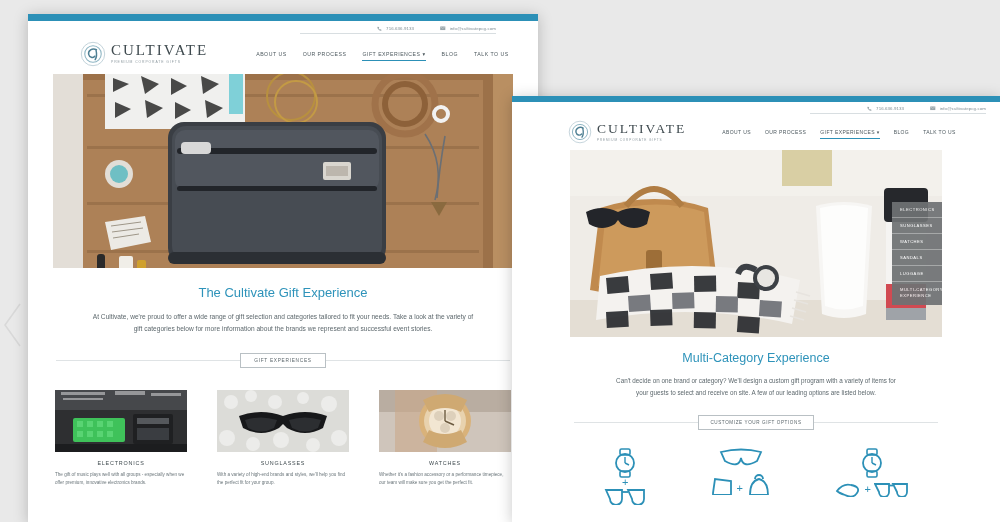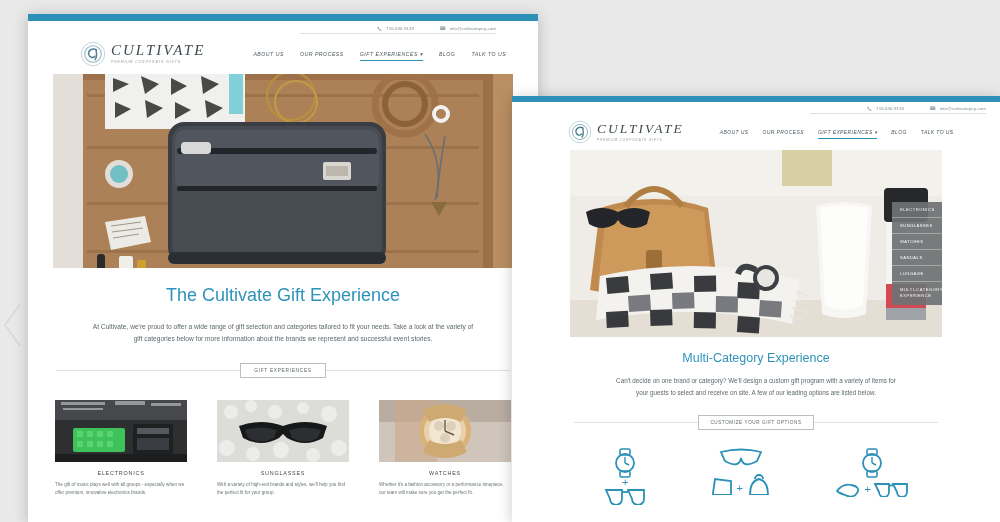--- a/index.html
+++ b/index.html
@@ -21,21 +21,21 @@
 
   
   .contactbar{display:flex;justify-content:flex-end;align-items:center;
      gap:26px;padding:5px 40px 3px 0;}
   .contactbar .cgroup{display:flex;align-items:center;gap:4px;}
   .contactbar .ctext{font-size:4.4px;color:#7e8c92;letter-spacing:.1px;
      white-space:nowrap;}
   .cdivider{height:1px;background:#d8dee1;margin:0 40px 0 auto;}
 
   
-  .hdr{display:flex;align-items:center;padding:0 0 0 12px;font-style:italic;}
+  .hdr{display:flex;align-items:center;padding:0 0 0 12px;}
   .logo{display:flex;align-items:center;gap:5px;}
   .logo .mark{position:relative;flex:none;}
   .logo .wordmark{display:flex;flex-direction:column;}
   .logo .brand{font-family:"Liberation Serif", serif;color:#3f4a4f;
      letter-spacing:2px;line-height:1;}
   .logo .tag{color:#8f9ba1;letter-spacing:.9px;line-height:1;}
 
   nav{display:flex;align-items:center;}
   nav .nitem{color:#4c585e;white-space:nowrap;position:relative;}
   nav .nitem.active{}
@@ -69,21 +69,21 @@
   
   #win1{left:28px;top:14px;width:510px;height:508px;}
   #win1 .contactbar{padding:5px 42px 2px 0;}
   #win1 .cdivider{width:196px;margin-right:42px;}
   #win1 .hdr{height:40px;padding-left:52px;}
   #win1 .logo .brand{font-size:15px;}
   #win1 .logo .tag{font-size:3.4px;margin-top:3px;}
   #win1 nav{gap:16px;margin-left:48px;}
   #win1 nav .nitem{font-size:5.2px;letter-spacing:.5px;}
   #win1 .hero{margin:0 25px;height:194px;}
-  #win1 .sec-title{font-size:18px;margin-top:17px;}
+  #win1 .sec-title{font-size:13px;margin-top:17px;}
   #win1 .sec-body{font-size:6.6px;line-height:12.5px;margin:10px 60px 0 60px;}
   #win1 .divrow{margin:17px 28px 0 28px;}
   #win1 .pillbtn{font-size:4.8px;letter-spacing:.7px;padding:4px 13px;}
   #win1 .cards{margin:22px 27px 0 27px;gap:14px;}
   #win1 .card{width:132px;}
   #win1 .card .thumb{height:62px;}
   #win1 .card .ctitle{font-size:5.4px;margin-top:8px;}
   #win1 .card .cdesc{font-size:4.6px;line-height:8.4px;margin-top:5px;}
 
   

